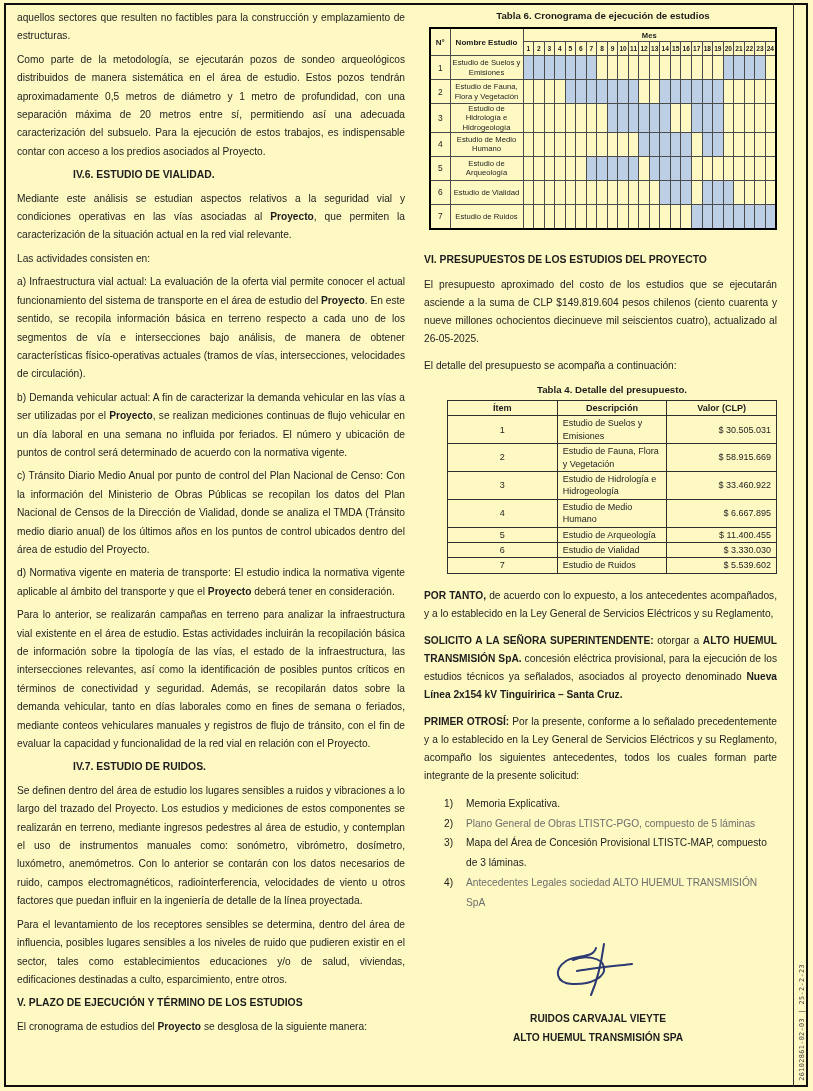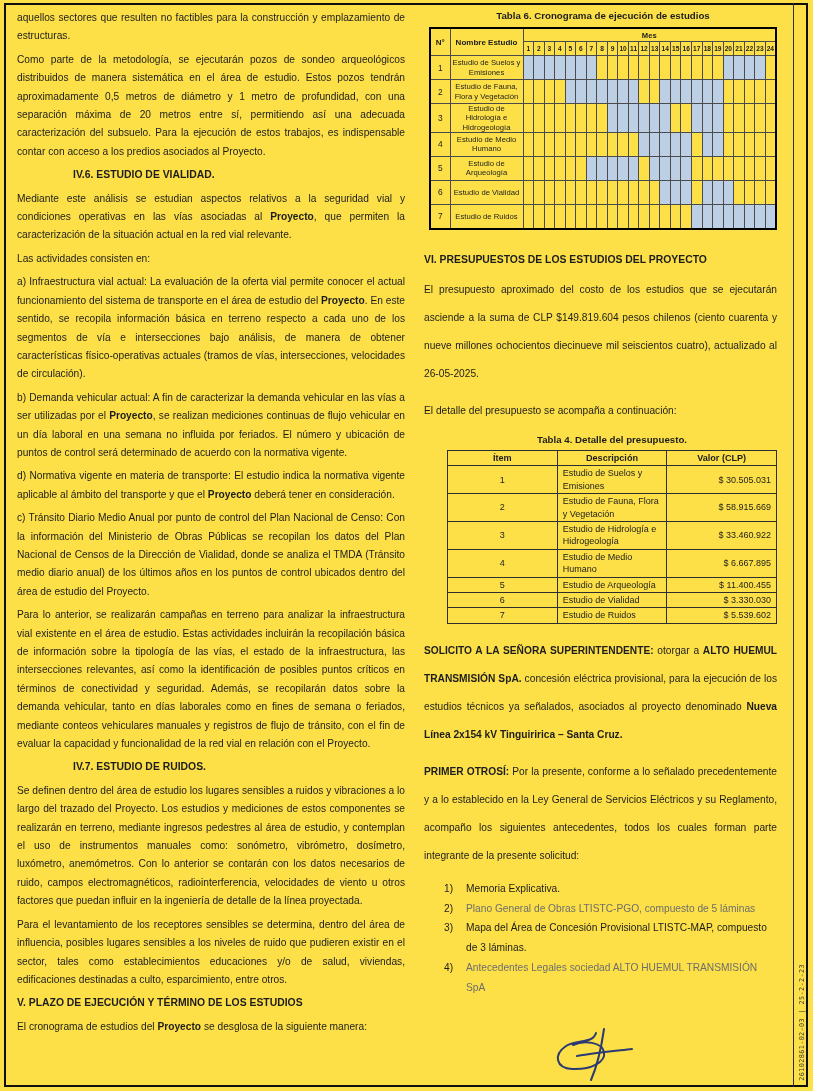--- a/index.html
+++ b/index.html
@@ -1,31 +1,31 @@
 <!DOCTYPE html>
 <html><head>
 <meta charset="utf-8">
 <style>
   html,body { margin:0; padding:0; background:#fff; }
   .page {
-    position:relative; width:813px; height:1091px; background:#fde047;
+    position:relative; width:813px; height:1091px; background:#fef9c3;
     font-family:"Liberation Sans", sans-serif; color:#1d1d1d; overflow:hidden;
   }
   .page-border { position:absolute; left:4px; top:3px; right:5px; bottom:4px;
     border:2.5px solid #0f0f0f; pointer-events:none; }
   .edge-line { position:absolute; top:3px; bottom:4px; right:19px; width:1.5px; background:#2f2f2f; }
 
   .col-left  { position:absolute; left:17px;  top:9px;  width:388px; }
   .col-right { position:absolute; left:424px; top:10px; width:353px; }
 
   .para { font-size:10.2px; line-height:18.4px; text-align:justify; margin:0 0 5px 0; }
   .hL { font-size:10.4px; font-weight:bold; line-height:18.4px; margin:3px 0 5px 0; }
   .hL.indent { padding-left:56px; }
 
-  .para-r { font-size:10.2px; line-height:28px; text-align:justify; margin:0 0 9px 0; }
+  .para-r { font-size:10.2px; line-height:18px; text-align:justify; margin:0 0 9px 0; }
   .hR { font-size:10.4px; font-weight:bold; line-height:19px; margin:0 0 7px 0; }
 
   .tbl-title { font-size:9.7px; font-weight:bold; text-align:center; margin:0 0 6px 0; }
   .t3-title { width:348px; margin-left:5px; }
   .t4-title { width:330px; margin-left:23px; margin-top:2px; margin-bottom:5px; }
 
   table.gantt { border-collapse:collapse; table-layout:fixed; width:348px; margin-left:5px;
     border:2px solid #000; margin-bottom:20px; }
   table.gantt th, table.gantt td { border:1px solid #4b4b4b; padding:0; }
   table.gantt th { font-weight:bold;margin-top:28px; }
@@ -69,22 +69,22 @@
   <div class="edge-line"></div>
 
   <div class="col-left">
     <p class="para">aquellos sectores que resulten no factibles para la construcción y emplazamiento de estructuras.</p>
     <p class="para">Como parte de la metodología, se ejecutarán pozos de sondeo arqueológicos distribuidos de manera sistemática en el área de estudio. Estos pozos tendrán aproximadamente 0,5 metros de diámetro y 1 metro de profundidad, con una separación máxima de 20 metros entre sí, permitiendo así una adecuada caracterización del subsuelo. Para la ejecución de estos trabajos, es indispensable contar con acceso a los predios asociados al Proyecto.</p>
     <h3 class="hL indent">IV.6. ESTUDIO DE VIALIDAD.</h3>
     <p class="para"><span>Mediante este análisis se estudian aspectos relativos a la seguridad vial y condiciones operativas en las vías asociadas al </span><span style="font-weight: 700;">Proyecto</span><span>, que permiten la caracterización de la situación actual en la red vial relevante.</span></p>
     <p class="para">Las actividades consisten en:</p>
     <p class="para"><span>a) Infraestructura vial actual: La evaluación de la oferta vial permite conocer el actual funcionamiento del sistema de transporte en el área de estudio del </span><span style="font-weight: 700;">Proyecto</span><span>. En este sentido, se recopila información básica en terreno respecto a cada uno de los segmentos de vía e intersecciones bajo análisis, de manera de obtener características físico-operativas actuales (tramos de vías, intersecciones, velocidades de circulación).</span></p>
     <p class="para"><span>b) Demanda vehicular actual: A fin de caracterizar la demanda vehicular en las vías a ser utilizadas por el </span><span style="font-weight: 700;">Proyecto</span><span>, se realizan mediciones continuas de flujo vehicular en un día laboral en una semana no influida por feriados. El número y ubicación de puntos de control será determinado de acuerdo con la normativa vigente.</span></p>
+    <p class="para">c) Tránsito Diario Medio Anual por punto de control del Plan Nacional de Censo: Con la información del Ministerio de Obras Públicas se recopilan los datos del Plan Nacional de Censos de la Dirección de Vialidad, donde se analiza el TMDA (Tránsito medio diario anual) de los últimos años en los puntos de control ubicados dentro del área de estudio del Proyecto.</p>
     <p class="para"><span>d) Normativa vigente en materia de transporte: El estudio indica la normativa vigente aplicable al ámbito del transporte y que el </span><span style="font-weight: 700;">Proyecto</span><span> deberá tener en consideración.</span></p>
-    <p class="para">c) Tránsito Diario Medio Anual por punto de control del Plan Nacional de Censo: Con la información del Ministerio de Obras Públicas se recopilan los datos del Plan Nacional de Censos de la Dirección de Vialidad, donde se analiza el TMDA (Tránsito medio diario anual) de los últimos años en los puntos de control ubicados dentro del área de estudio del Proyecto.</p>
     <p class="para">Para lo anterior, se realizarán campañas en terreno para analizar la infraestructura vial existente en el área de estudio. Estas actividades incluirán la recopilación básica de información sobre la tipología de las vías, el estado de la infraestructura, las intersecciones relevantes, así como la identificación de posibles puntos críticos en términos de conectividad y seguridad. Además, se recopilarán datos sobre la demanda vehicular, tanto en días laborales como en fines de semana o feriados, mediante conteos vehiculares manuales y registros de flujo de tránsito, con el fin de evaluar la capacidad y funcionalidad de la red vial en relación con el Proyecto.</p>
     <h3 class="hL indent">IV.7. ESTUDIO DE RUIDOS.</h3>
     <p class="para">Se definen dentro del área de estudio los lugares sensibles a ruidos y vibraciones a lo largo del trazado del Proyecto. Los estudios y mediciones de estos componentes se realizarán en terreno, mediante ingresos pedestres al área de estudio, y contemplan el uso de instrumentos manuales como: sonómetro, vibrómetro, dosímetro, luxómetro, anemómetros. Con lo anterior se contarán con los datos necesarios de ruido, campos electromagnéticos, radiointerferencia, velocidades de viento u otros factores que puedan influir en la ingeniería de detalle de la línea proyectada.</p>
     <p class="para">Para el levantamiento de los receptores sensibles se determina, dentro del área de influencia, posibles lugares sensibles a los niveles de ruido que pudieren existir en el sector, tales como establecimientos educaciones y/o de salud, viviendas, edificaciones destinadas a culto, esparcimiento, entre otros.</p>
     <h3 class="hL">V. PLAZO DE EJECUCIÓN Y TÉRMINO DE LOS ESTUDIOS</h3>
     <p class="para"><span>El cronograma de estudios del </span><span style="font-weight: 700;">Proyecto</span><span> se desglosa de la siguiente manera:</span></p>
   </div>
 
   <div class="col-right">
     <div class="tbl-title t3-title">Tabla 6. Cronograma de ejecución de estudios</div>
@@ -395,20 +395,21 @@
             <td class="b-val">$ 3.330.030</td>
           </tr>
           <tr>
             <td class="b-item">7</td>
             <td class="b-desc">Estudio de Ruidos</td>
             <td class="b-val">$ 5.539.602</td>
           </tr>
         </tbody>
       </table>
 
+    <p class="para-r"><span style="font-weight: 700;">POR TANTO,</span><span> de acuerdo con lo expuesto, a los antecedentes acompañados, y a lo establecido en la Ley General de Servicios Eléctricos y su Reglamento,</span></p>
     <p class="para-r"><span style="font-weight: 700;">SOLICITO A LA SEÑORA SUPERINTENDENTE:</span><span> otorgar a </span><span style="font-weight: 700;">ALTO HUEMUL TRANSMISIÓN SpA.</span><span> concesión eléctrica provisional, para la ejecución de los estudios técnicos ya señalados, asociados al proyecto denominado </span><span style="font-weight: 700;">Nueva Línea 2x154 kV Tinguiririca – Santa Cruz.</span></p>
     <p class="para-r"><span style="font-weight: 700;">PRIMER OTROSÍ:</span><span> Por la presente, conforme a lo señalado precedentemente y a lo establecido en la Ley General de Servicios Eléctricos y su Reglamento, acompaño los siguientes antecedentes, todos los cuales forman parte integrante de la presente solicitud:</span></p>
 
     <div class="attach" id="attach-list">
         <div class="att-item">
           <span class="att-num">1)</span>
           <span class="att-text">Memoria Explicativa.</span>
         </div>
         <div class="att-item">
           <span class="att-num">2)</span>

